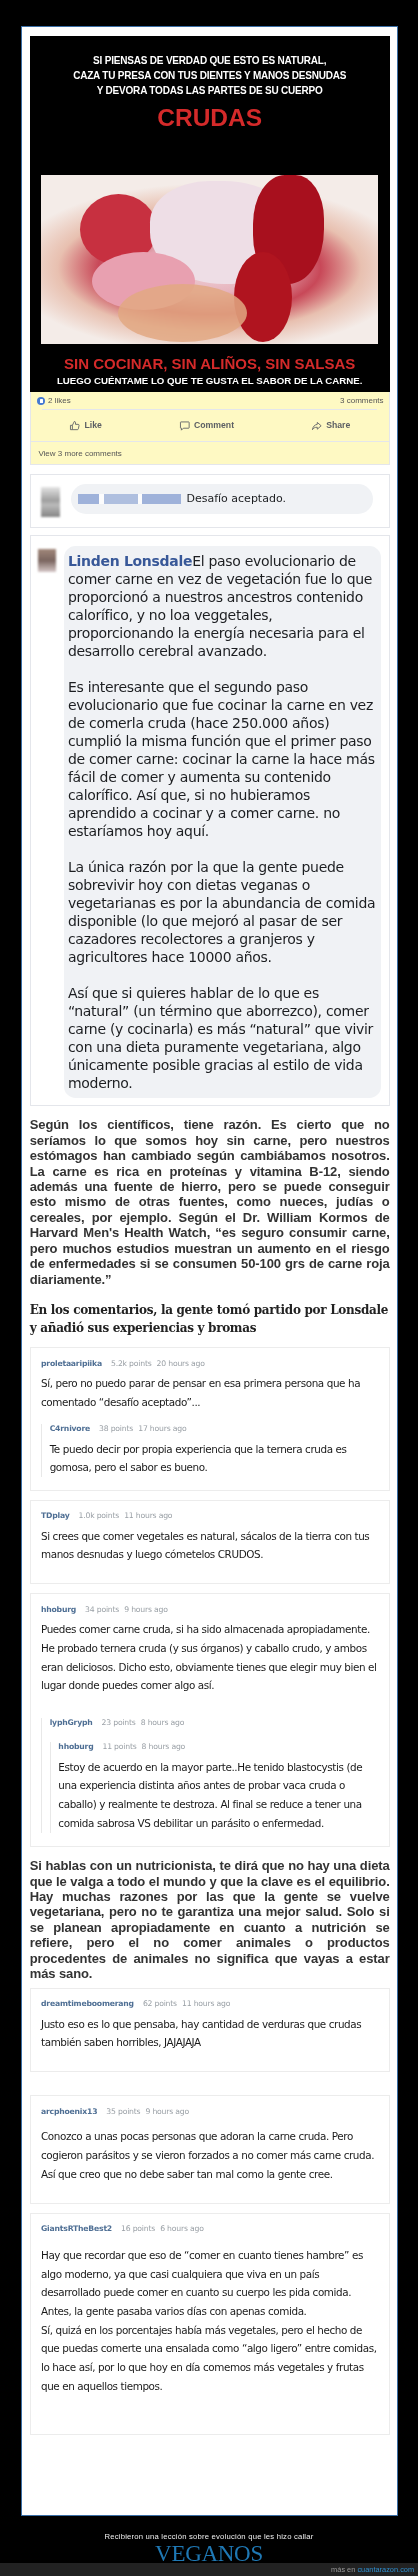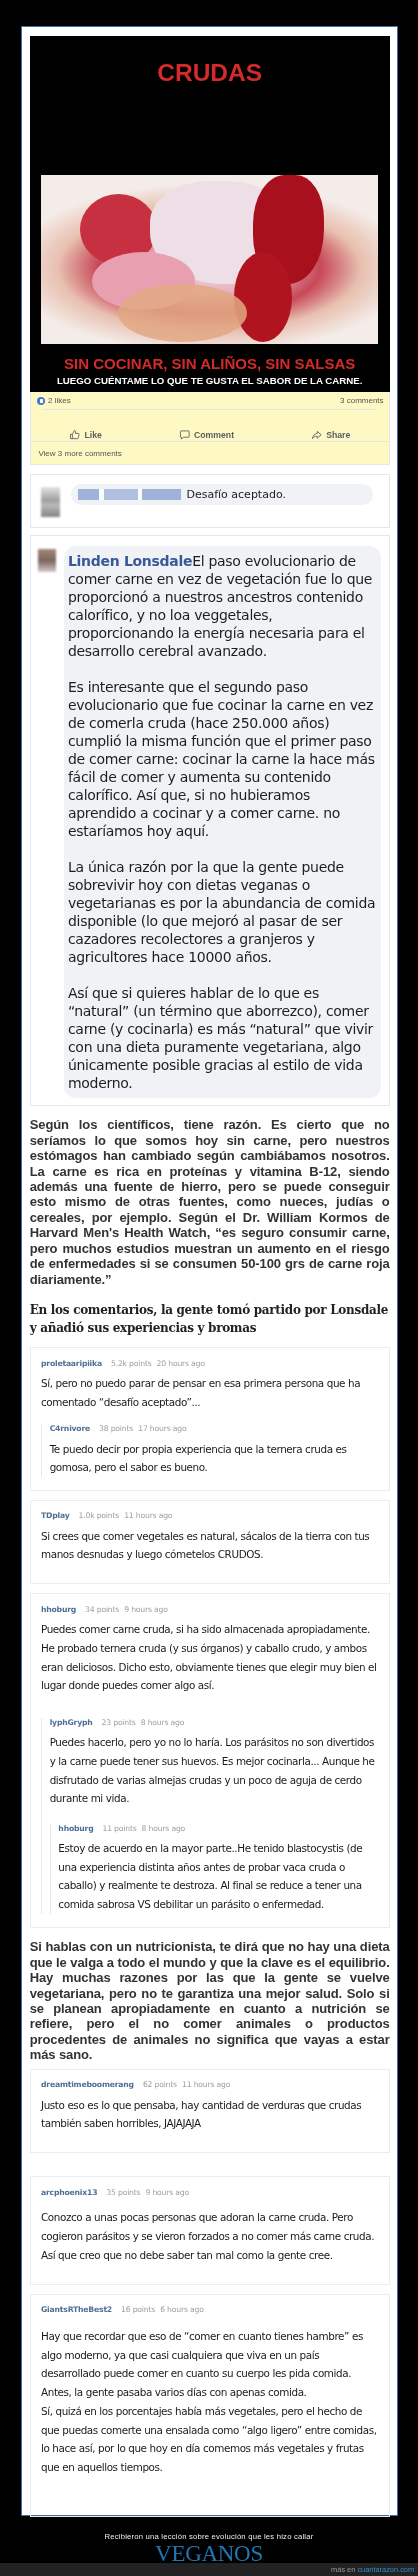--- a/index.html
+++ b/index.html
@@ -18,27 +18,27 @@
   .blob { position: absolute; border-radius: 50%; }
   .meme-bottom-red { position: absolute; left: 0; right: 0; top: 319px; color: #d42a2a; font-weight: bold; font-size: 15px; }
   .meme-bottom-white { position: absolute; left: 0; right: 0; top: 339px; color: #fff; font-weight: bold; font-size: 9.7px; }
 
   
   .fb { background: #fef9c3; border: 0.6px solid #e4e6eb; border-top: none; }
   .fb-stats { display: flex; justify-content: space-between; align-items: center; height: 17.4px; padding: 0 5.1px 0 6.4px; font-size: 8px; color: #555; }
   .like-badge { width: 8.4px; height: 8.4px; border-radius: 50%; background: #4479d2; display: inline-block; vertical-align: middle; margin-right: 2.6px; position: relative; }
   .like-badge::after { content: ""; position: absolute; left: 2.6px; top: 2.6px; width: 3.2px; height: 3.2px; background: #fff; border-radius: 0.6px; }
   .fb-divider { height: 0.6px; background: #e4e6eb; margin: 0 11.6px; }
-  .fb-actions { display: flex; justify-content: space-around; height: 31px; align-items: flex-end; font-weight: bold; color: #5b5e63; font-size: 8.7px; }
+  .fb-actions { display: flex; justify-content: space-around; height: 31px; align-items: center; font-weight: bold; color: #5b5e63; font-size: 8.7px; }
   .fb-action { display: flex; align-items: center; gap: 3.9px; cursor: pointer; }
   .fb-view { border-top: 0.6px solid #e4e6eb; height: 23px; line-height: 23px; padding-left: 7.7px; font-size: 8px; color: #555; }
   .fb-reply { border: 0.6px solid #e4e6eb; margin-top: 9px; height: 54px; position: relative; }
   .blur-avatar { position: absolute; width: 19.3px; height: 30px;
     background: linear-gradient(180deg, #ddd 0%, #888 45%, #aaa 60%, #666 100%); filter: blur(1px); opacity: .8; }
-  .reply-bubble { position: absolute; left: 40px; top: 9px; width: 302px; height: 21px; border-radius: 17.4px; background: #f0f2f5; display: flex; align-items: center; padding-left: 7.7px; }
+  .reply-bubble { position: absolute; left: 40px; top: 9px; width: 302px; height: 30px; border-radius: 17.4px; background: #f0f2f5; display: flex; align-items: center; padding-left: 7.7px; }
   .blur-name { width: 103px; height: 10.3px; background: linear-gradient(90deg, #8ba3d4 0 20%, #fff 20% 25%, #9fb3da 25% 58%, #fff 58% 62%, #8ba3d4 62% 100%); filter: blur(0.6px); opacity: .8; margin-right: 5.1px; }
   .reply-text { font-size: 11px; color: #1c1e21; font-family: "DejaVu Sans", sans-serif; }
 
   
   .linden { border: 0.6px solid #e4e6eb; margin-top: 7px; padding: 9.7px 7.7px 6.4px 6.4px; position: relative; }
   .linden-bubble { margin-left: 27px; background: #f0f2f5; border-radius: 11.6px; padding: 6.4px 3.9px 6.4px 3.9px; font-family: "DejaVu Sans", sans-serif; font-size: 14px; line-height: 18px; color: #1c1e21; letter-spacing: -0.3px; }
   .linden-bubble p { margin-bottom: 18px; }
   .linden-bubble p:last-child { margin-bottom: 0; }
   .linden-name { color: #385898; font-weight: bold; }
 
@@ -61,20 +61,25 @@
   .footer-bar { position: absolute; left: 0; right: 0; top: 2563px; height: 13px; background: #222; text-align: right; padding-right: 3.9px; font-size: 7.4px; line-height: 13px; color: #999; }
   .footer-bar a { color: #2f8fd0; text-decoration: none; }
 </style>
 </head>
 <body>
 
 <div class="frame">
   <div class="panel">
 
     <div class="meme">
+      <div class="meme-top">
+        <div>SI PIENSAS DE VERDAD QUE ESTO ES NATURAL,</div>
+        <div>CAZA TU PRESA CON TUS DIENTES Y MANOS DESNUDAS</div>
+        <div>Y DEVORA TODAS LAS PARTES DE SU CUERPO</div>
+      </div>
       <div class="meme-crudas">CRUDAS</div>
       <div class="meme-photo">
         <div class="blob" style="left:39px;top:19.3px;width:77px;height:71px;background:#c73040;"></div>
         <div class="blob" style="left:109px;top:6.4px;width:148px;height:103px;background:#eedee6;border-radius:40% 50% 45% 50%;"></div>
         <div class="blob" style="left:212px;top:0px;width:71px;height:109px;background:#a8101e;border-radius:45% 40% 50% 45%;"></div>
         <div class="blob" style="left:51px;top:77px;width:103px;height:58px;background:#e8a0b0;"></div>
         <div class="blob" style="left:193px;top:77px;width:58px;height:90px;background:#b0141f;"></div>
         <div class="blob" style="left:77px;top:109px;width:129px;height:58px;background:#e2a882;opacity:.85;"></div>
       </div>
       <div class="meme-bottom-red">SIN COCINAR, SIN ALIÑOS, SIN SALSAS</div>
@@ -143,21 +148,20 @@
     <div class="card" style="padding-bottom:19.3px;">
       <div class="meta"><span class="user">TDplay</span><span class="pts">1.0k points</span><span>11 hours ago</span></div>
       <div class="body">Si crees que comer vegetales es natural, sácalos de la tierra con tus manos desnudas y luego cómetelos CRUDOS.</div>
     </div>
 
     <div class="card">
       <div class="meta"><span class="user">hhoburg</span><span class="pts">34 points</span><span>9 hours ago</span></div>
       <div class="body">Puedes comer carne cruda, si ha sido almacenada apropiadamente. He probado ternera cruda (y sus órganos) y caballo crudo, y ambos eran deliciosos. Dicho esto, obviamente tienes que elegir muy bien el lugar donde puedes comer algo así.</div>
       <div class="nested" style="margin-top:23px;">
         <div class="meta"><span class="user">lyphGryph</span><span class="pts">23 points</span><span>8 hours ago</span></div>
-        <div class="body">Puedes hacerlo, pero yo no lo haría. Los parásitos no son divertidos y la carne puede tener sus huevos. Es mejor cocinarla... Aunque he disfrutado de varias almejas crudas y un poco de aguja de cerdo durante mi vida.</div>
         <div class="nested" style="margin-top:15.4px;">
           <div class="meta"><span class="user">hhoburg</span><span class="pts">11 points</span><span>8 hours ago</span></div>
           <div class="body">Estoy de acuerdo en la mayor parte..He tenido blastocystis (de una experiencia distinta años antes de probar vaca cruda o caballo) y realmente te destroza. Al final se reduce a tener una comida sabrosa VS debilitar un parásito o enfermedad.</div>
         </div>
       </div>
     </div>
 
     <div class="article" style="padding-top:2.6px;margin-bottom:6.4px;">Si hablas con un nutricionista, te dirá que no hay una dieta que le valga a todo el mundo y que la clave es el equilibrio. Hay muchas razones por las que la gente se vuelve vegetariana, pero no te garantiza una mejor salud. Solo si se planean apropiadamente en cuanto a nutrición se refiere, pero el no comer animales o productos procedentes de animales no significa que vayas a estar más sano.</div>
 
     <div class="card" style="padding-bottom:19.3px;margin-bottom:23px;">

